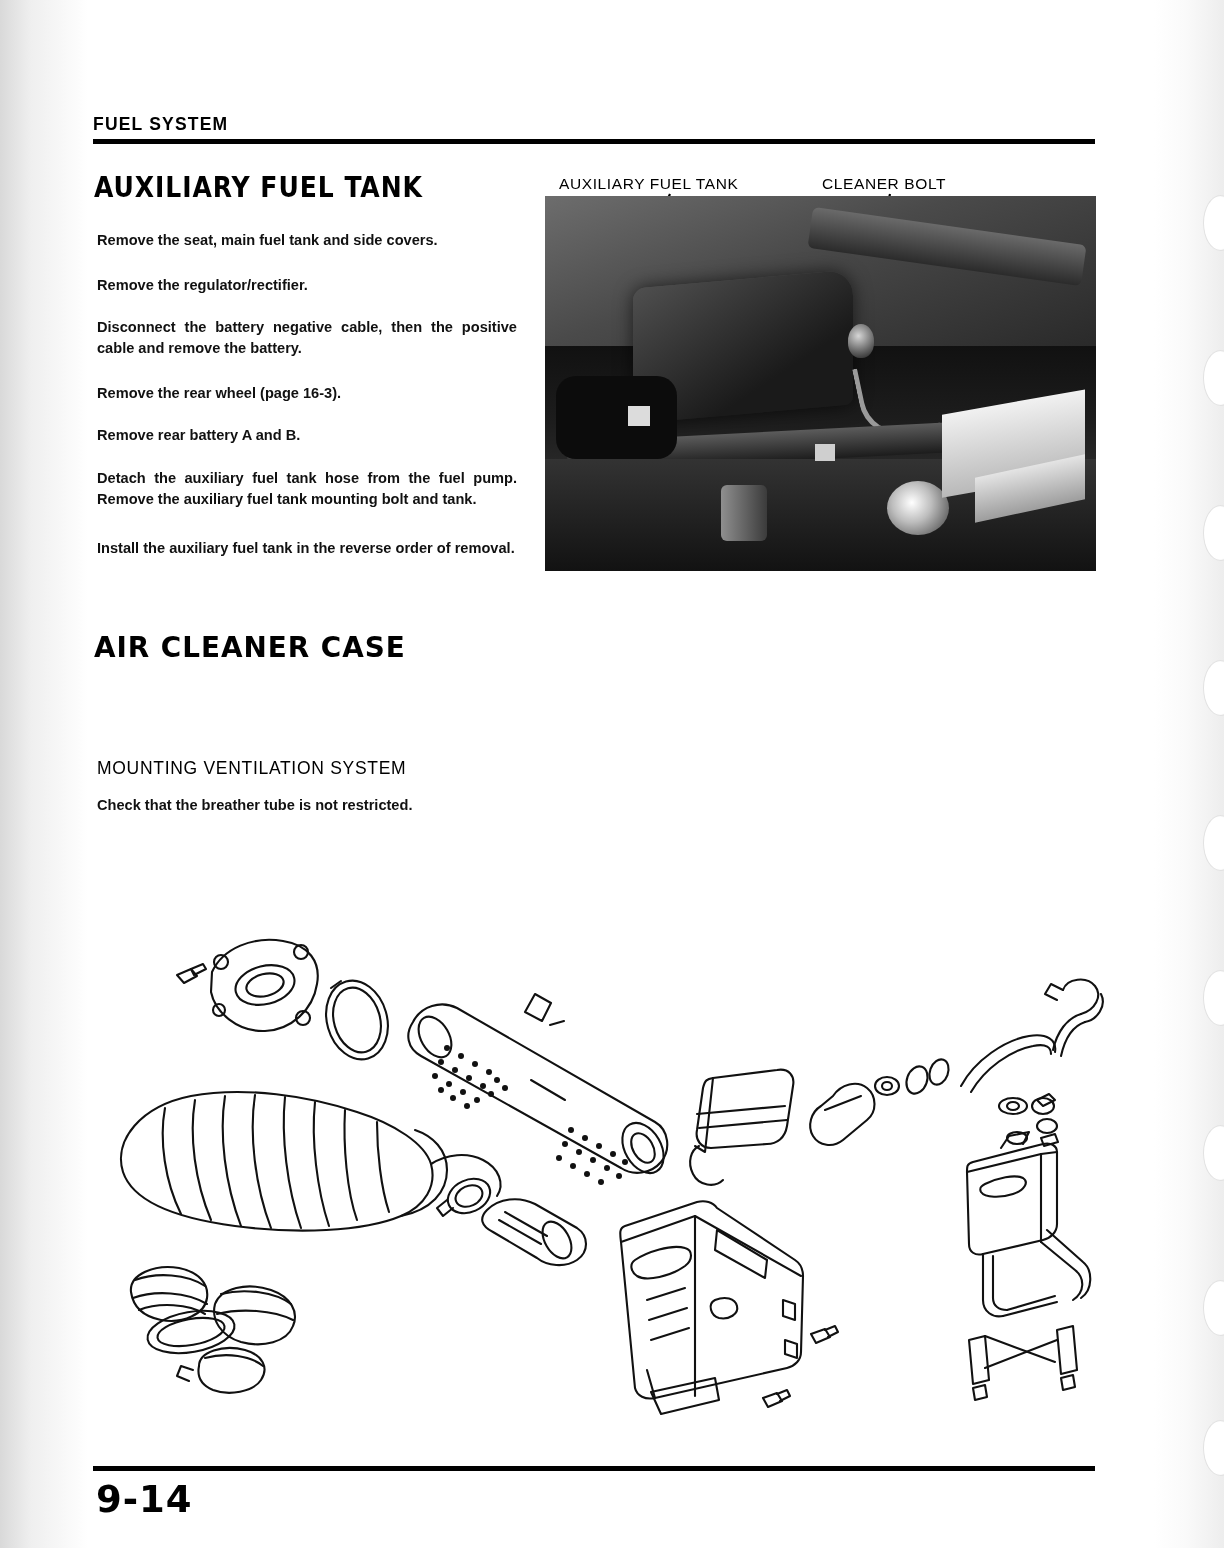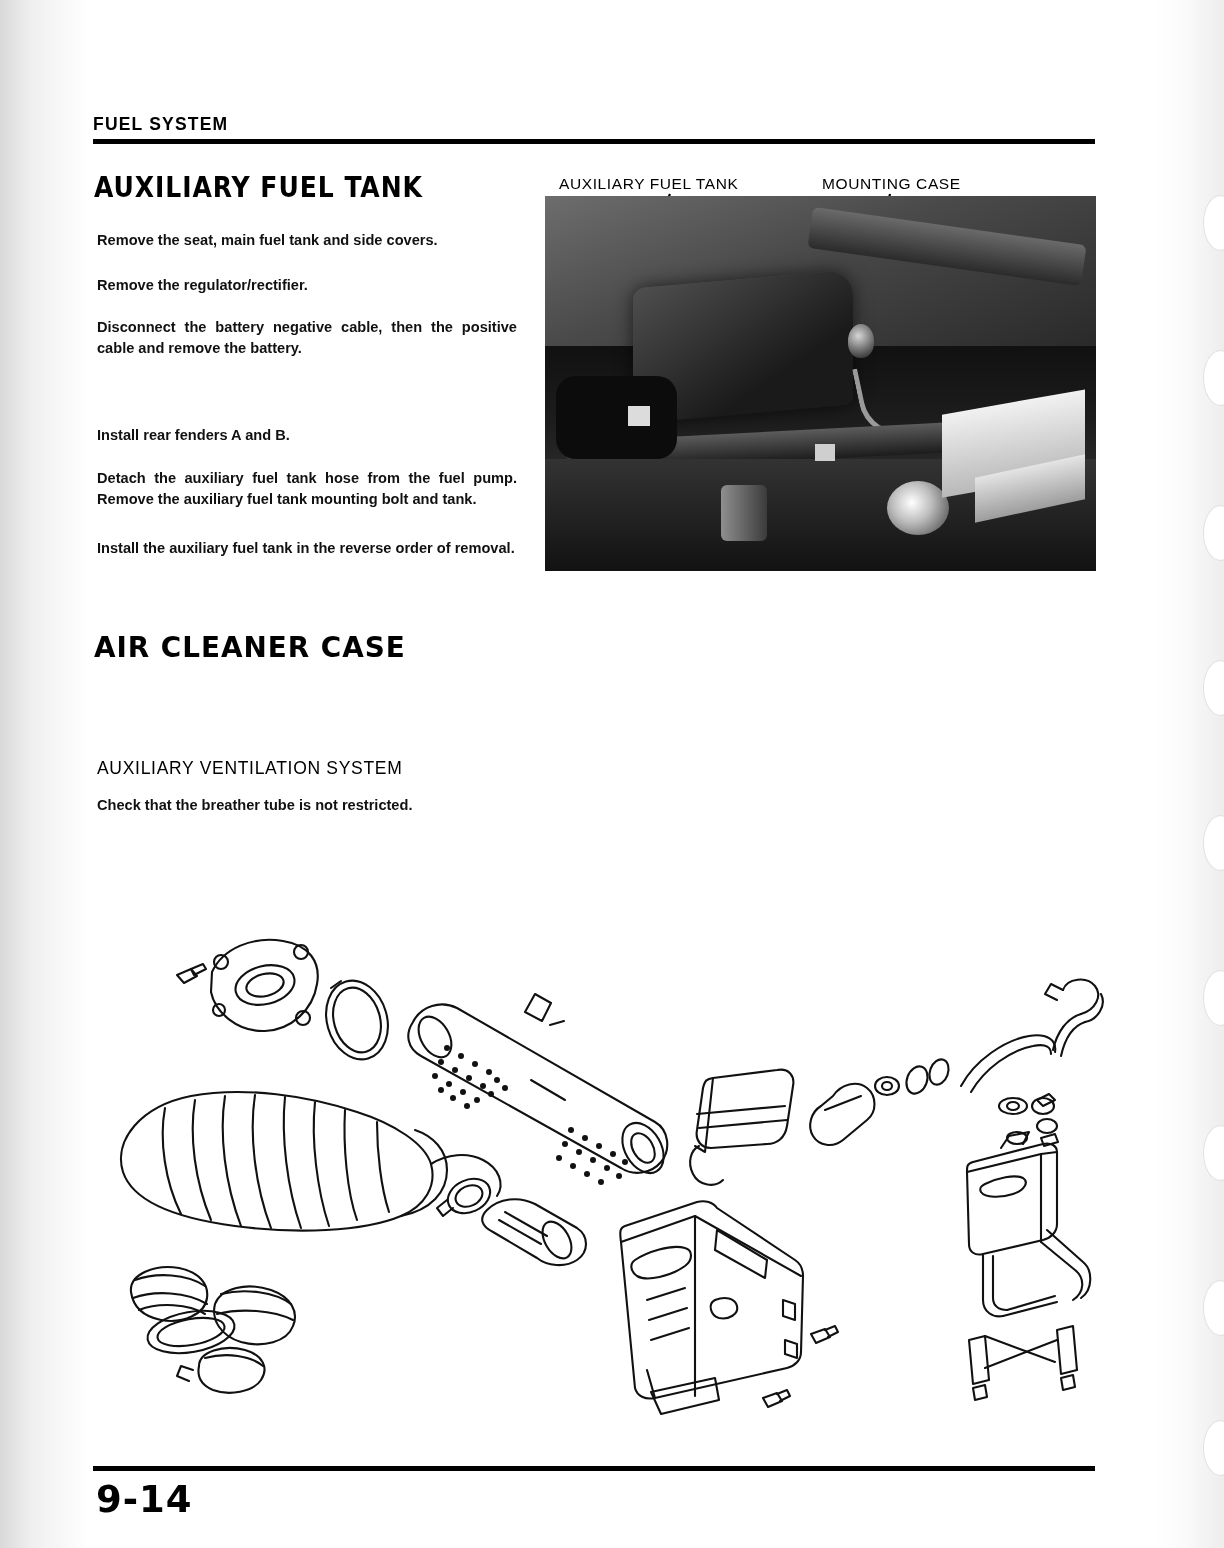--- a/index.html
+++ b/index.html
@@ -253,30 +253,31 @@
 <div class="content">
 
   <div class="header-title">FUEL SYSTEM</div>
   <div class="header-rule"></div>
 
   <div class="h1" id="h1-aux">AUXILIARY FUEL TANK</div>
 
   <div class="body-par" style="top:230px;">Remove the seat, main fuel tank and side covers.</div>
   <div class="body-par" style="top:317px;">Disconnect the battery negative cable, then the positive cable and remove the battery.</div>
   <div class="body-par" style="top:275px;">Remove the regulator/rectifier.</div>
-  <div class="body-par" style="top:425px;">Install rear fenders A and B.</div>
+  <div class="body-par" style="top:383px;">Remove the rear wheel (page 16-3).</div>
+  <div class="body-par" style="top:425px;">Remove rear battery A and B.</div>
   <div class="body-par" style="top:468px;">Detach the auxiliary fuel tank hose from the fuel pump. Remove the auxiliary fuel tank mounting bolt and tank.</div>
   <div class="body-par" style="top:538px;">Install the auxiliary fuel tank in the reverse order of removal.</div>
 
   <div class="h1" id="h1-air">AIR CLEANER CASE</div>
-  <div class="h2" style="top:758px;">AUXILIARY VENTILATION SYSTEM</div>
+  <div class="h2" style="top:758px;">MOUNTING VENTILATION SYSTEM</div>
   <div class="body-par" style="top:795px;">Check that the breather tube is not restricted.</div>
 
   <div class="callout-label" style="left:559px; top:175px;">AUXILIARY FUEL TANK</div>
-  <div class="callout-label" style="left:822px; top:175px;">MOUNTING CASE</div>
+  <div class="callout-label" style="left:822px; top:175px;">CLEANER BOLT</div>
 
   <svg style="position:absolute; left:545px; top:168px; width:551px; height:180px; overflow:visible;">
     <line x1="125" y1="26" x2="72" y2="140" stroke="#000" stroke-width="2.2"></line>
     <line x1="345" y1="26" x2="315" y2="155" stroke="#000" stroke-width="2.2"></line>
   </svg>
 
   <div class="photo-frame">
     <div class="photo-inner">
       <div class="ph-sky"></div>
       <div class="ph-frame-bar2"></div>

